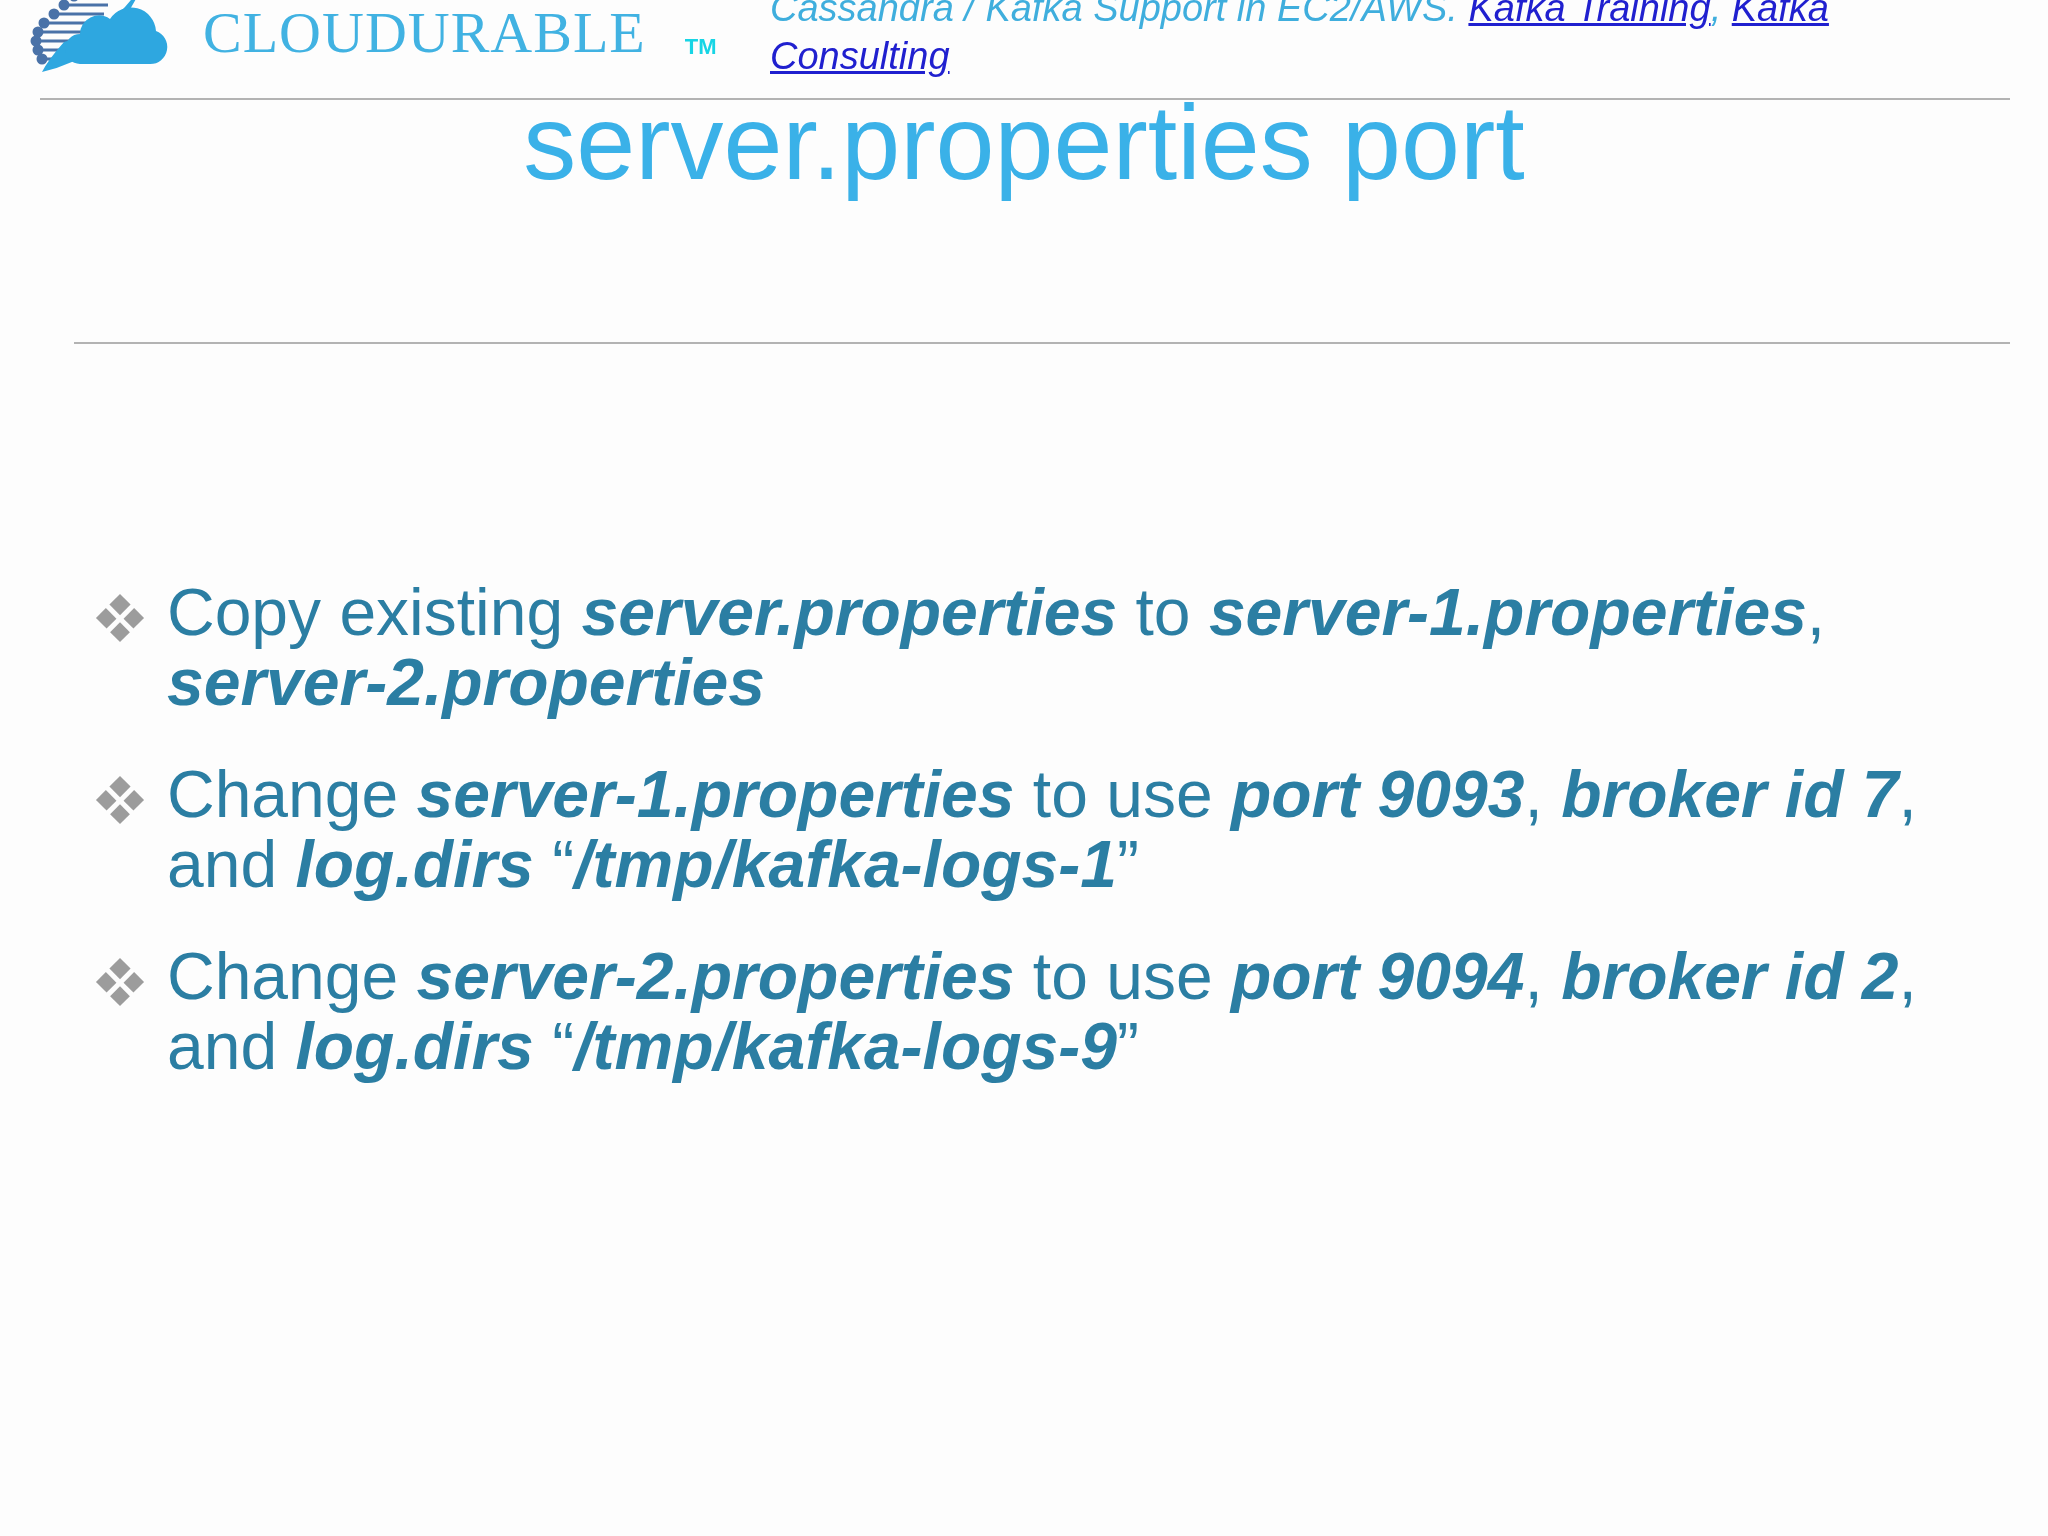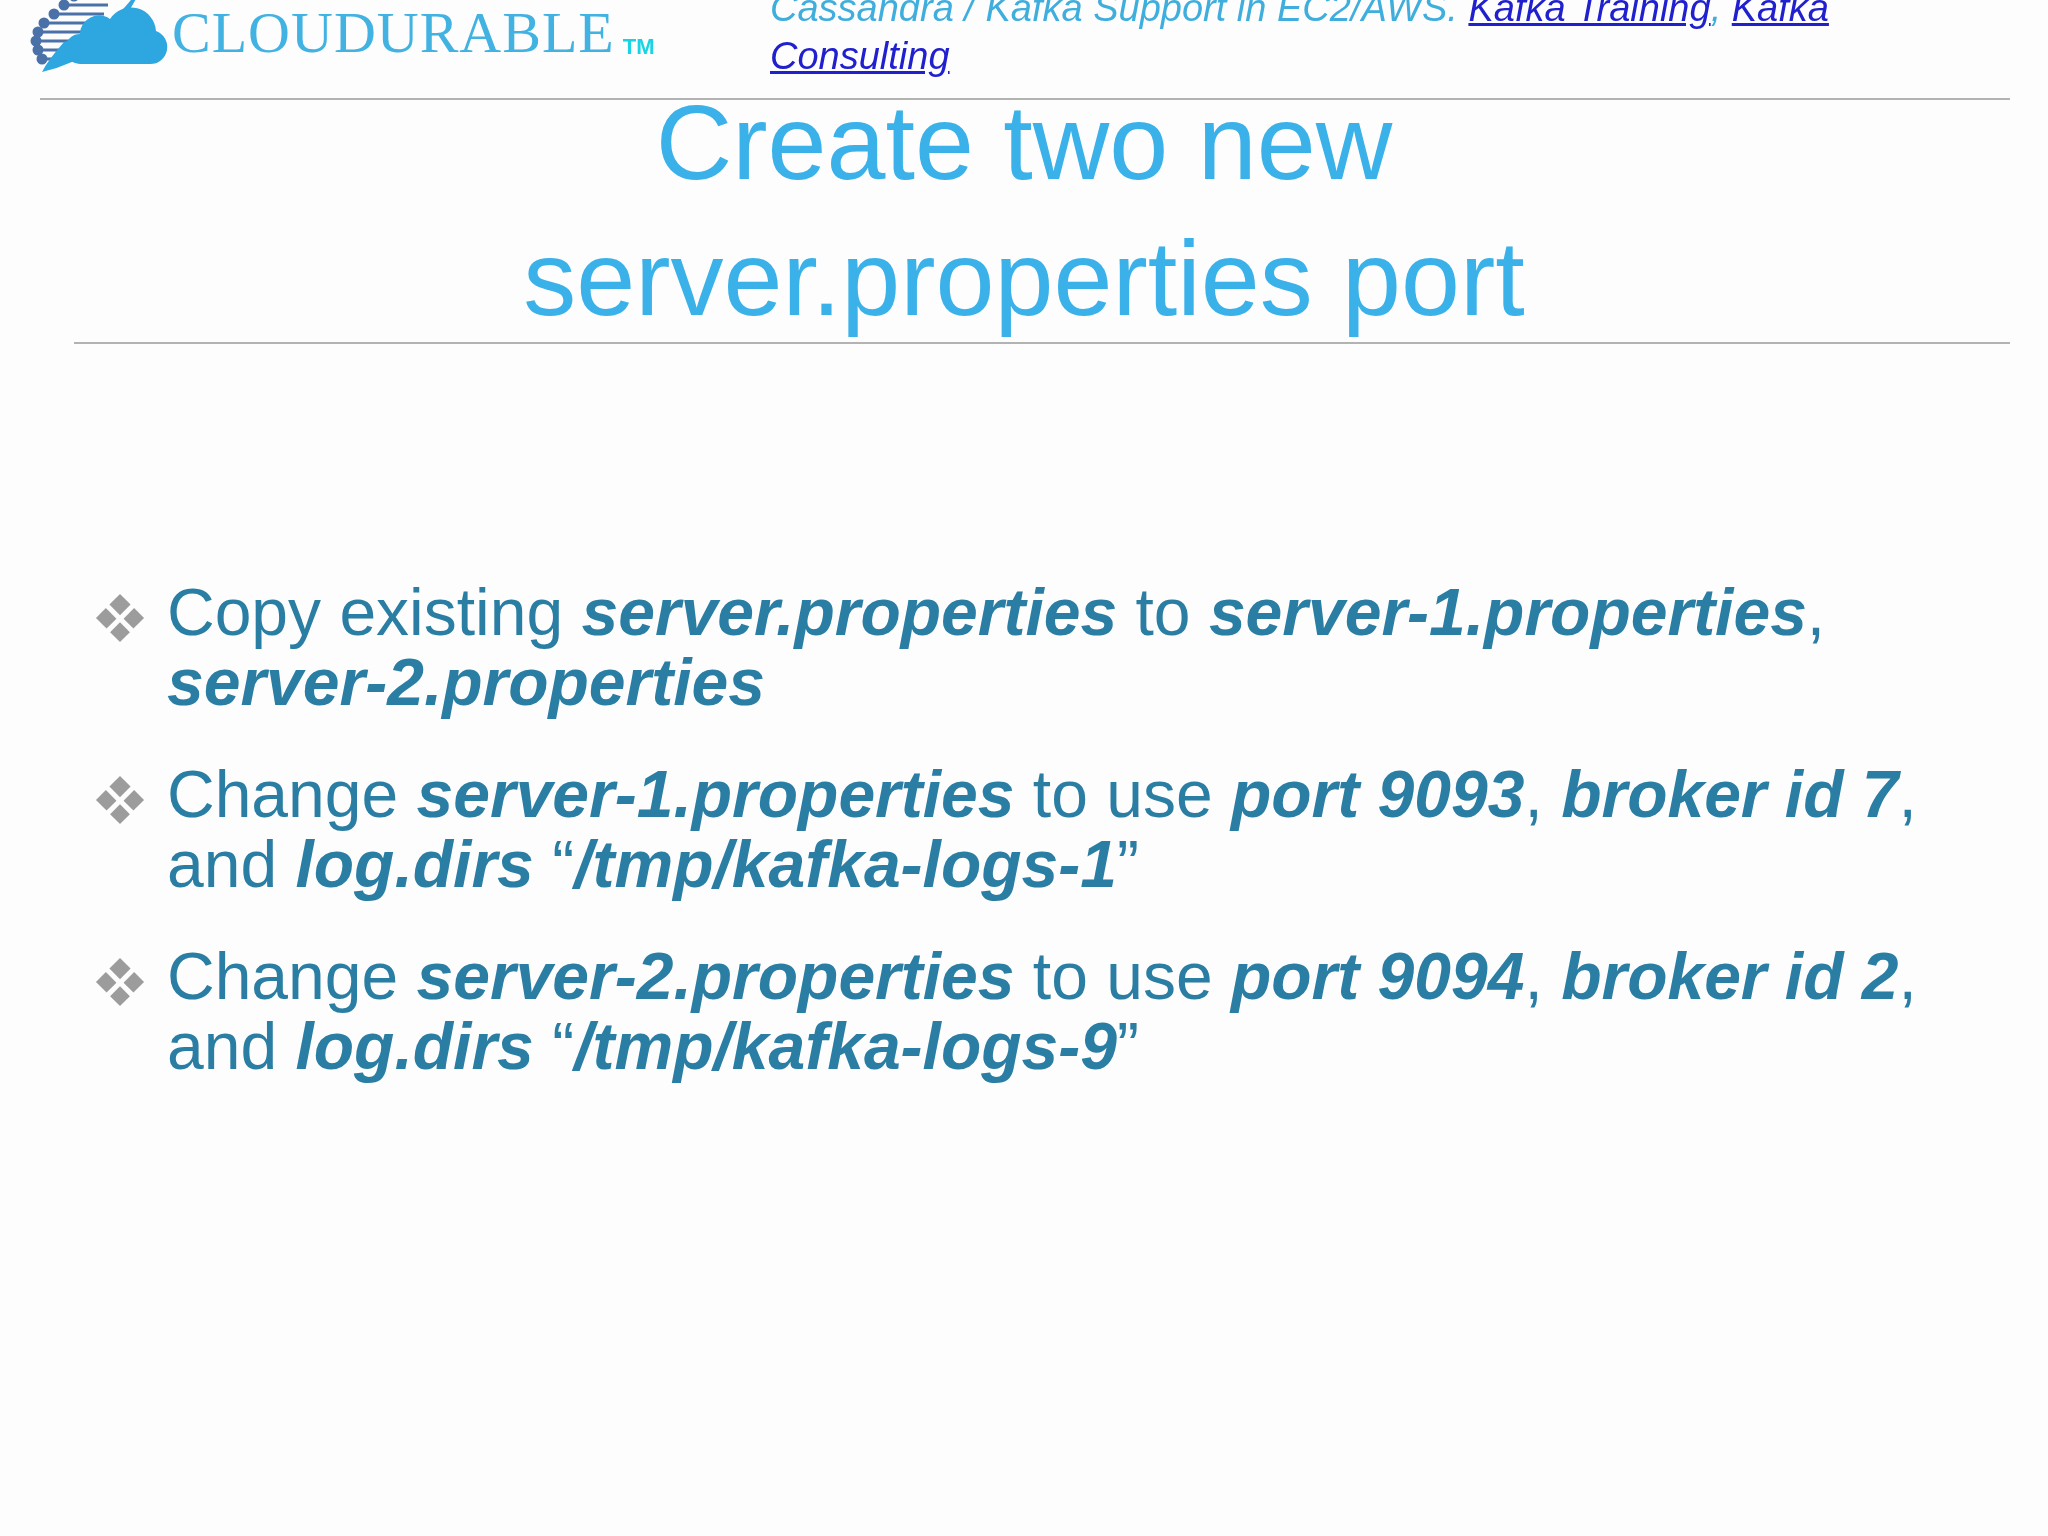--- a/index.html
+++ b/index.html
@@ -6,21 +6,21 @@
     --c-title:#3ab1e8; --c-body:#2b7ea3; --c-head:#3faedd; --c-link:#2020cf;
     --c-rule:#b3b3b3; --c-bullet:#9c9c9c; --c-logo:#2ea7e0; --c-logotext:#41b2e2;
     --c-tm:#17d5e5; --c-circuit:#4a72a8;
   }
   *{margin:0;padding:0;box-sizing:border-box;}
   html,body{width:2048px;height:1536px;overflow:hidden;background:#fff;}
   body{font-family:"Liberation Sans", sans-serif;}
   .slide{position:relative;width:2048px;height:1536px;background:#fdfdfd;overflow:hidden;}
 
   
-  .logo{position:absolute;left:28px;top:0;height:72px;display:flex;align-items:flex-end;}
+  .logo{position:absolute;left:28px;top:0;height:72px;display:flex;align-items:flex-end;gap:31px;}
   .logo svg{width:150px;height:104px;flex:none;}
   .brand{font-family:"Liberation Serif", serif;font-size:58px;line-height:1;
          color:var(--c-logotext);letter-spacing:1px;margin-left:-6px;margin-bottom:10px;}
   .tm{font-size:22px;font-weight:bold;color:var(--c-tm);margin-left:8px;margin-bottom:12px;}
 
   
   .hnote{position:absolute;left:770px;top:-16px;width:1160px;
          font-size:38px;line-height:48px;font-style:italic;color:var(--c-head);}
   .hnote a{color:var(--c-link);text-decoration:underline;cursor:pointer;}
 
@@ -77,21 +77,20 @@
     </svg>
     <span class="brand">CLOUDURABLE</span>
     <span class="tm">TM</span>
   </div>
 
   <div class="hnote"><span>Cassandra / Kafka Support in EC2/AWS. </span><a>Kafka Training</a><span>, </span><a>Kafka Consulting</a></div>
 
   <div class="rule rule-top"></div>
 
   <h1 class="title">
-    <div>Create two new</div>
     <div>server.properties port</div>
   </h1>
 
   <div class="rule rule-title"></div>
 
   <ul class="bullets">
       <li><span class="marker">
           <i></i>
           <i></i>
           <i></i>

